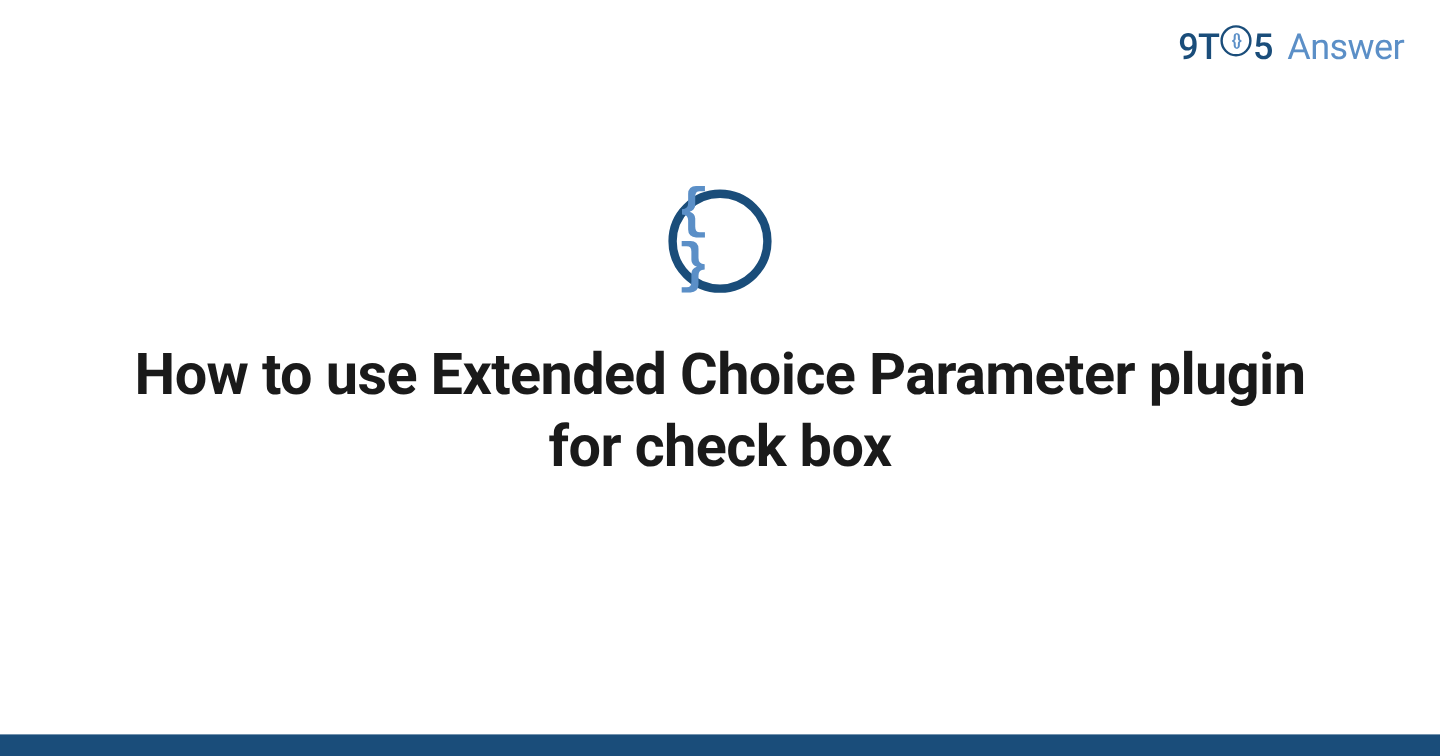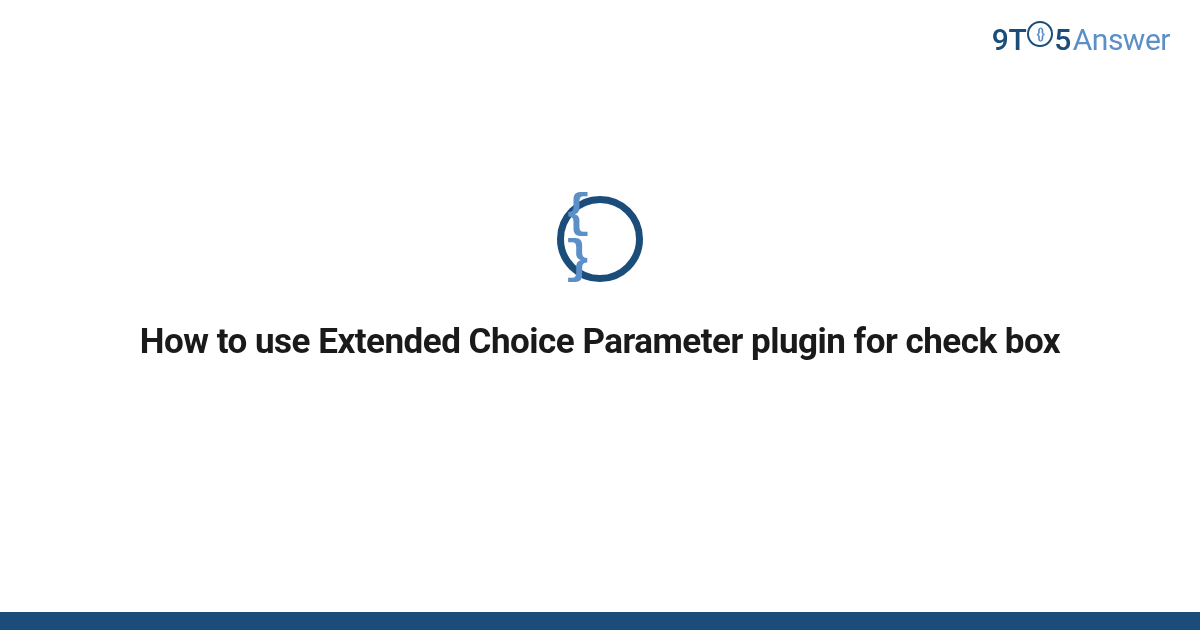--- a/index.html
+++ b/index.html
@@ -46,21 +46,21 @@
       font-weight: 600;
       letter-spacing: -1px;
     }
     .brand-5 {
       color: #1a4d7a;
       font-weight: 500;
     }
     .brand-answer {
       color: #5b8fc7;
       font-weight: 400;
-      margin-left: 2px;
+      margin-left: 12px;
     }
     .content {
       position: absolute;
       top: 0;
       left: 0;
       width: 100%;
       height: 100%;
       display: flex;
       flex-direction: column;
       align-items: center;
@@ -82,21 +82,21 @@
       color: #5b8fc7;
       font-size: 46px;
       font-weight: 700;
       letter-spacing: -2px;
       font-family: "Courier New", monospace;
       line-height: 1;
       position: relative;
       top: -2px;
     }
     .title {
-      font-size: 35px;
+      font-size: 48px;
       font-weight: 700;
       color: #1a1a1a;
       text-align: center;
       line-height: 1.25;
       max-width: 1020px;
       letter-spacing: -0.5px;
     }
     .footer-bar {
       position: absolute;
       bottom: 0;

